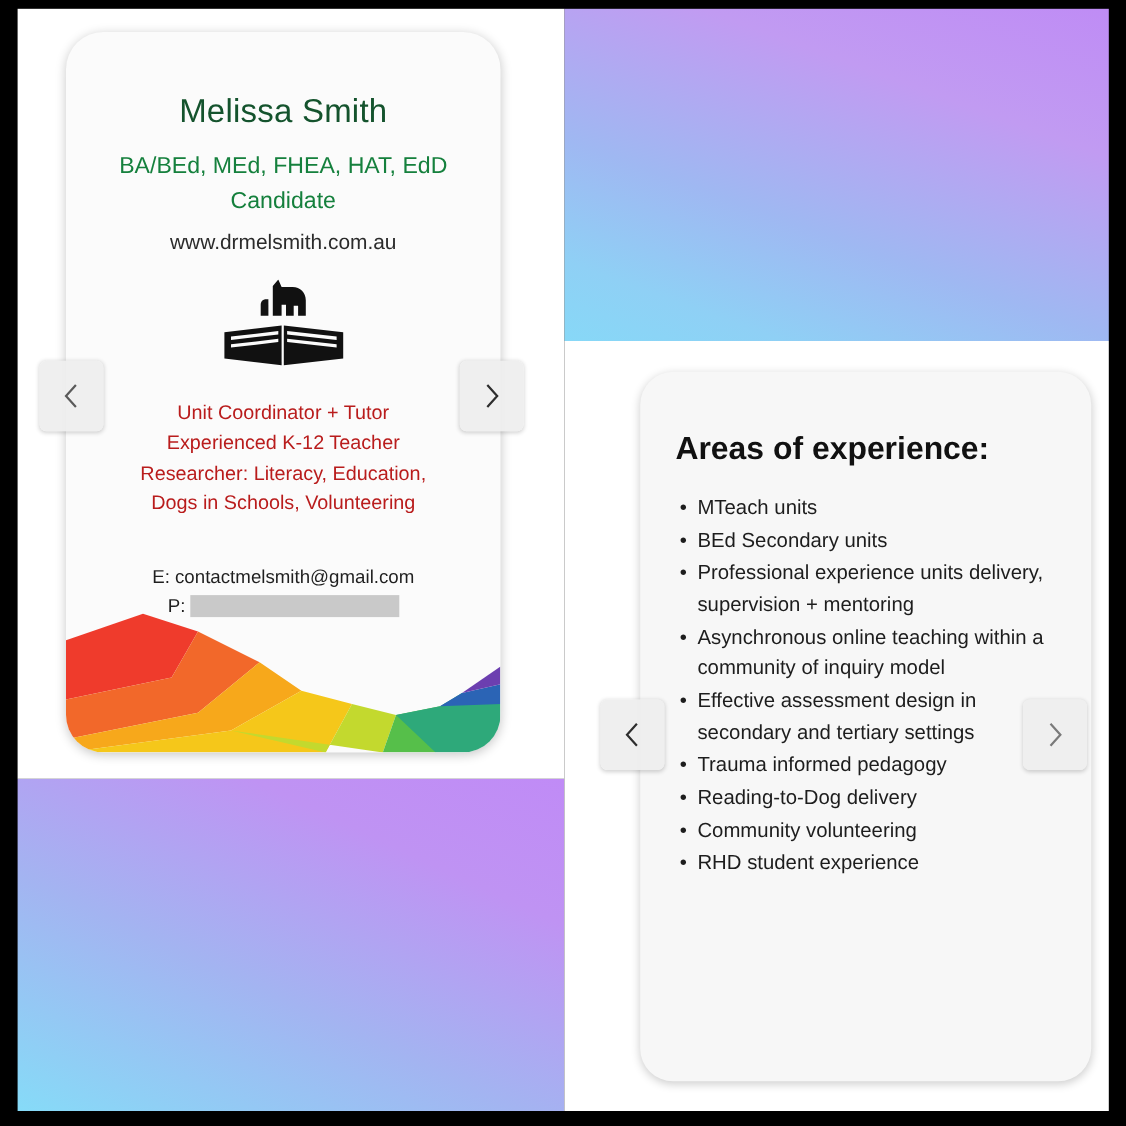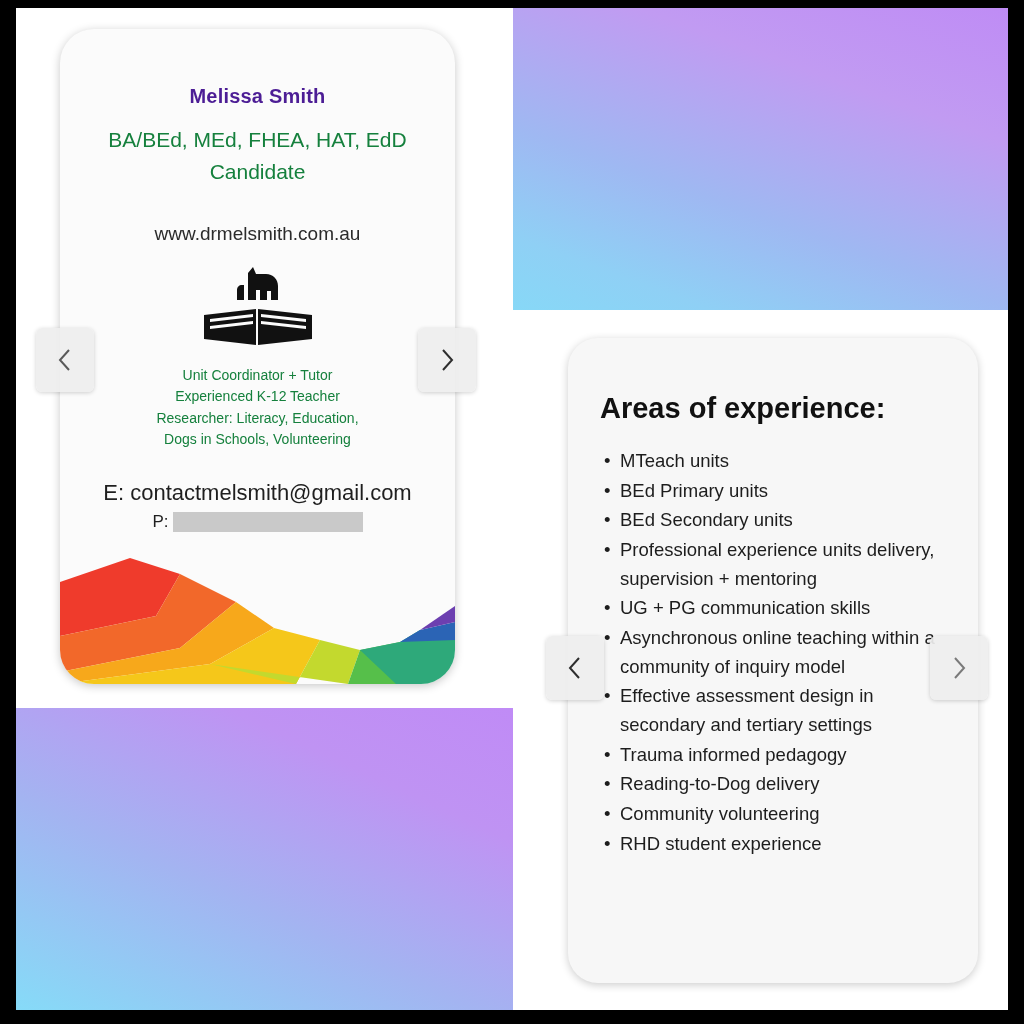--- a/index.html
+++ b/index.html
@@ -75,59 +75,59 @@
   .card-inner {
     position: relative;
     width: 100%;
     height: 100%;
     text-align: center;
   }
 
   .card-name {
     margin: 0;
     padding-top: 56px;
-    font-size: 20px;
-    color: #4c1d95;
-    font-weight: bold;
+    font-size: 30px;
+    color: #14532d;
+    font-weight: normal;
     letter-spacing: 0.2px;
   }
 
   .card-quals {
     margin: 16px auto 0 auto;
     width: 300px;
     font-size: 21px;
     line-height: 1.5;
     color: #15803d;
   }
 
   .card-web {
-    margin-top: 36px;
+    margin-top: 12px;
     font-size: 19px;
     color: #2b2b2b;
   }
 
   .logo {
     margin: 22px auto 0 auto;
     width: 120px;
     height: 86px;
     position: relative;
   }
   .logo svg { display: block; }
 
   .card-roles {
-    margin: 12px auto 0 auto;
+    margin: 22px auto 0 auto;
     width: 340px;
-    font-size: 14px;
+    font-size: 18px;
     line-height: 1.52;
-    color: #15803d;
+    color: #b91c1c;
   }
 
   .card-email {
-    margin-top: 30px;
-    font-size: 22px;
+    margin-top: 44px;
+    font-size: 17px;
     color: #1f1f1f;
   }
 
   .card-phone {
     margin-top: 6px;
     font-size: 17px;
     color: #1f1f1f;
     display: flex;
     justify-content: center;
     align-items: center;
@@ -146,21 +146,21 @@
     position: absolute;
     left: 0;
     bottom: 0;
     width: 100%;
     height: 140px;
   }
 
   
   .exp-card {
     position: absolute;
-    left: 568px;
+    left: 582px;
     top: 338px;
     width: 410px;
     height: 645px;
     background: #f7f7f7;
     border-radius: 30px;
     box-shadow: 0 2px 9px rgba(0,0,0,0.2);
     overflow: hidden;
   }
 
   .exp-title {
@@ -279,24 +279,22 @@
           <polygon points="360,86 395,62 395,78" fill="#6c3fb0"></polygon>
         </svg>
       </div>
     </div>
   </div>
 
   <div class="exp-card">
     <h2 class="exp-title">Areas of experience:</h2>
     <ul class="exp-list">
       <li>MTeach units</li>
-      <li>BEd Primary units</li>
       <li>BEd Secondary units</li>
       <li>Professional experience units delivery, supervision + mentoring</li>
-      <li>UG + PG communication skills</li>
       <li>Asynchronous online teaching within a community of inquiry model</li>
       <li>Effective assessment design in secondary and tertiary settings</li>
       <li>Trauma informed pedagogy</li>
       <li>Reading-to-Dog delivery</li>
       <li>Community volunteering</li>
       <li>RHD student experience</li>
     </ul>
   </div>
 
   <button class="arrow arrow-left-1">

